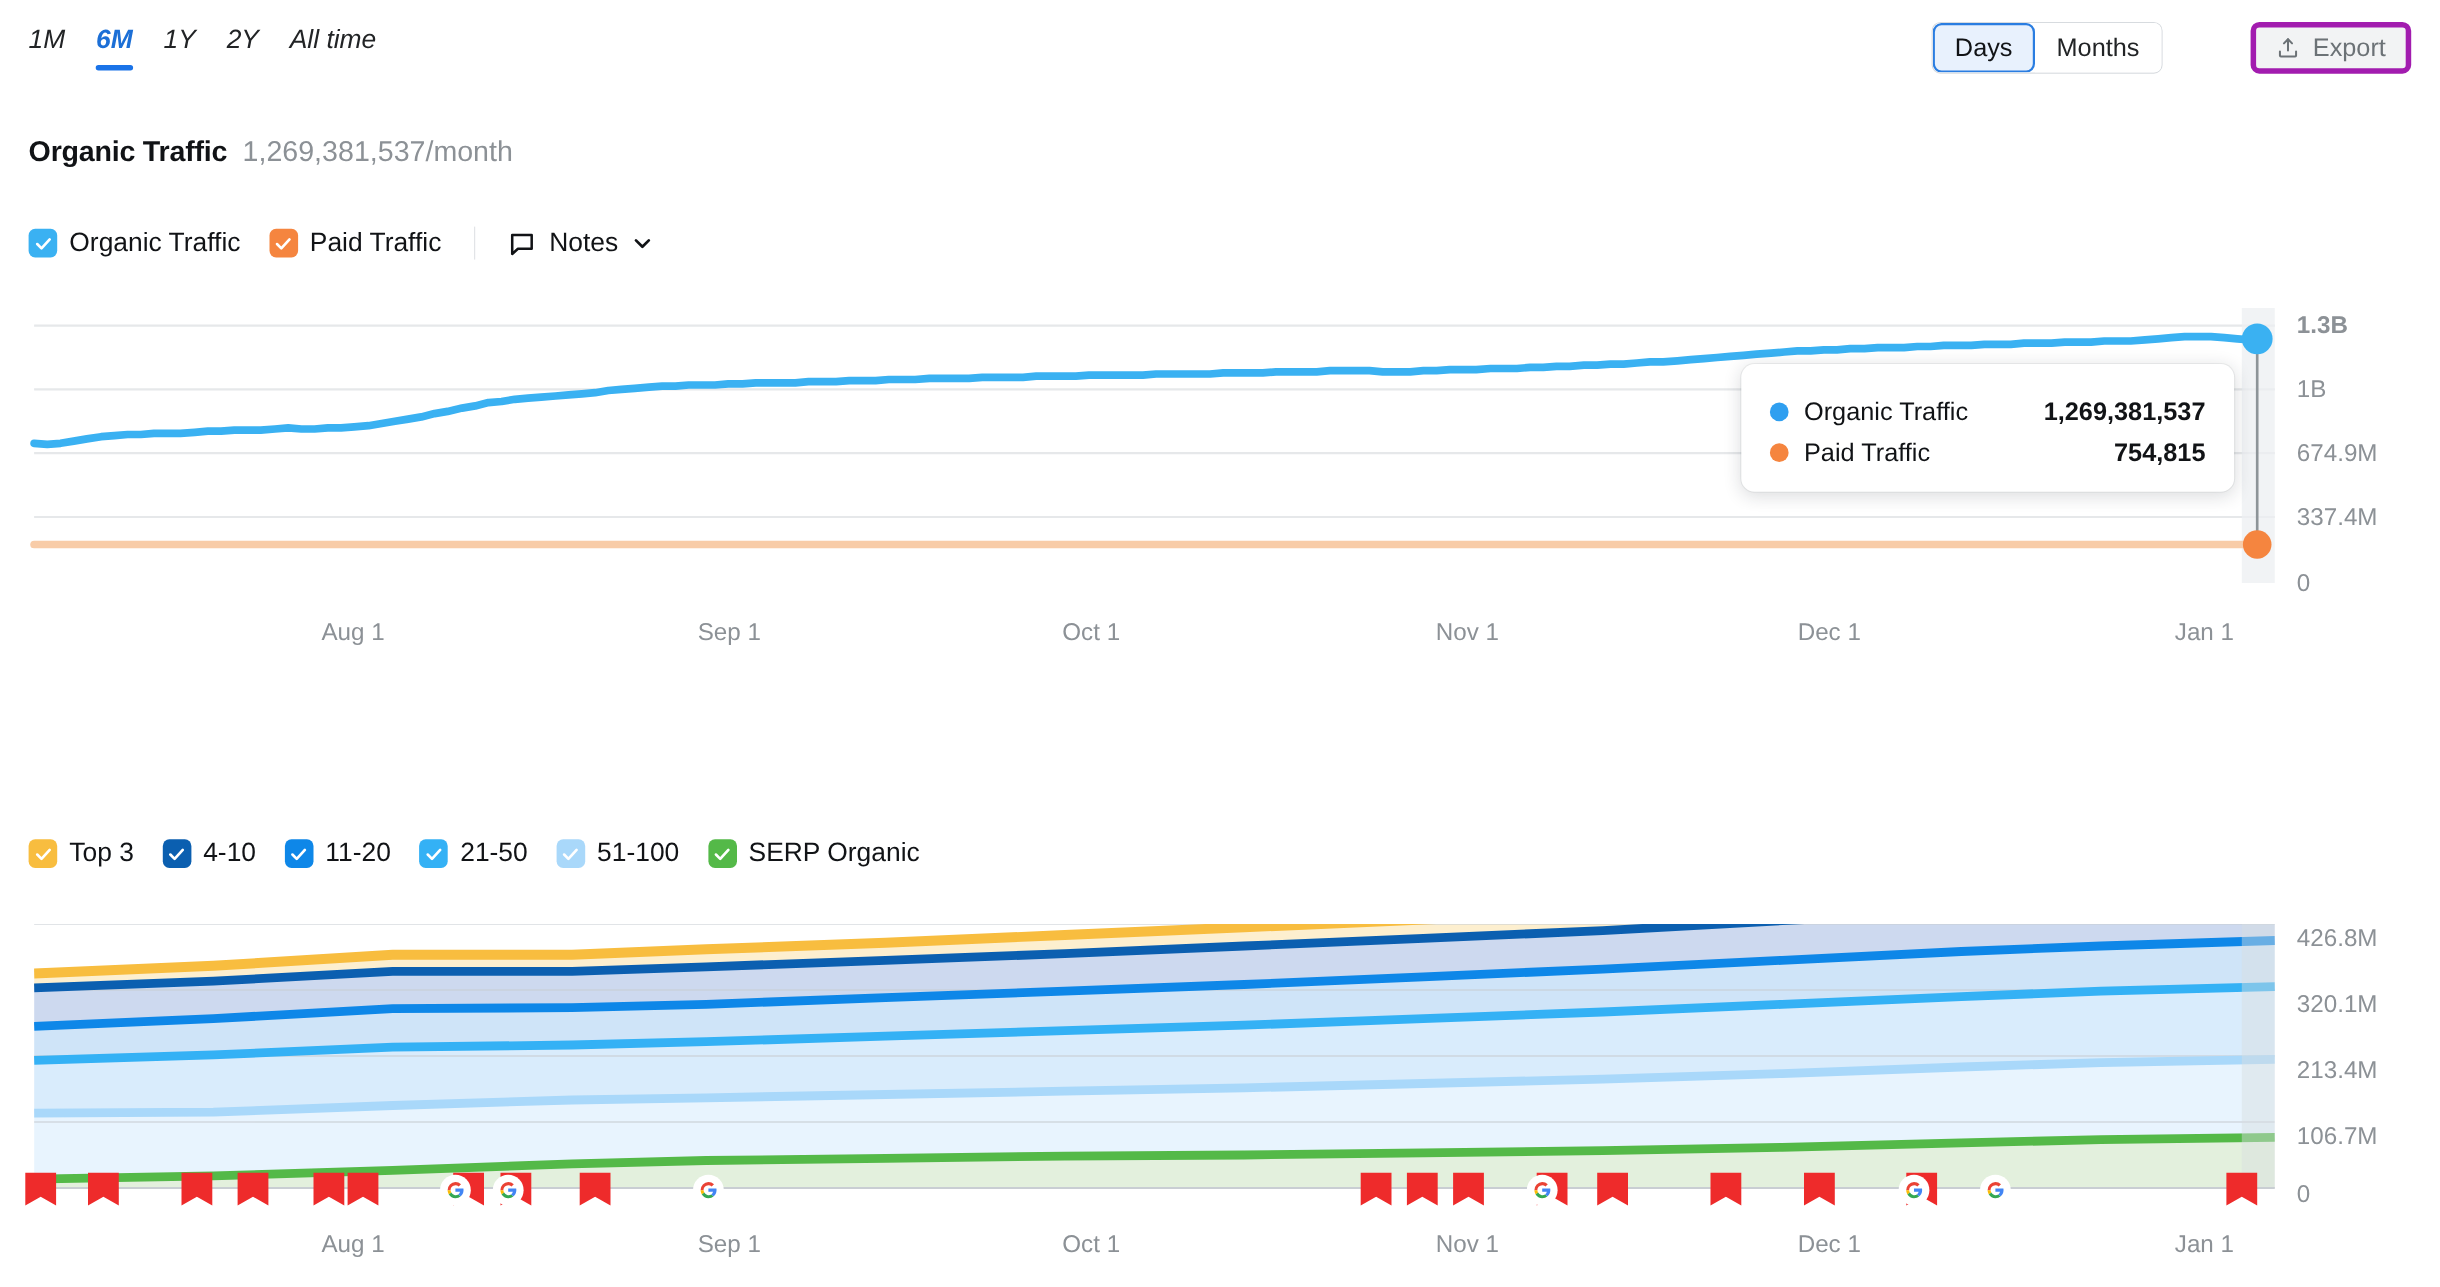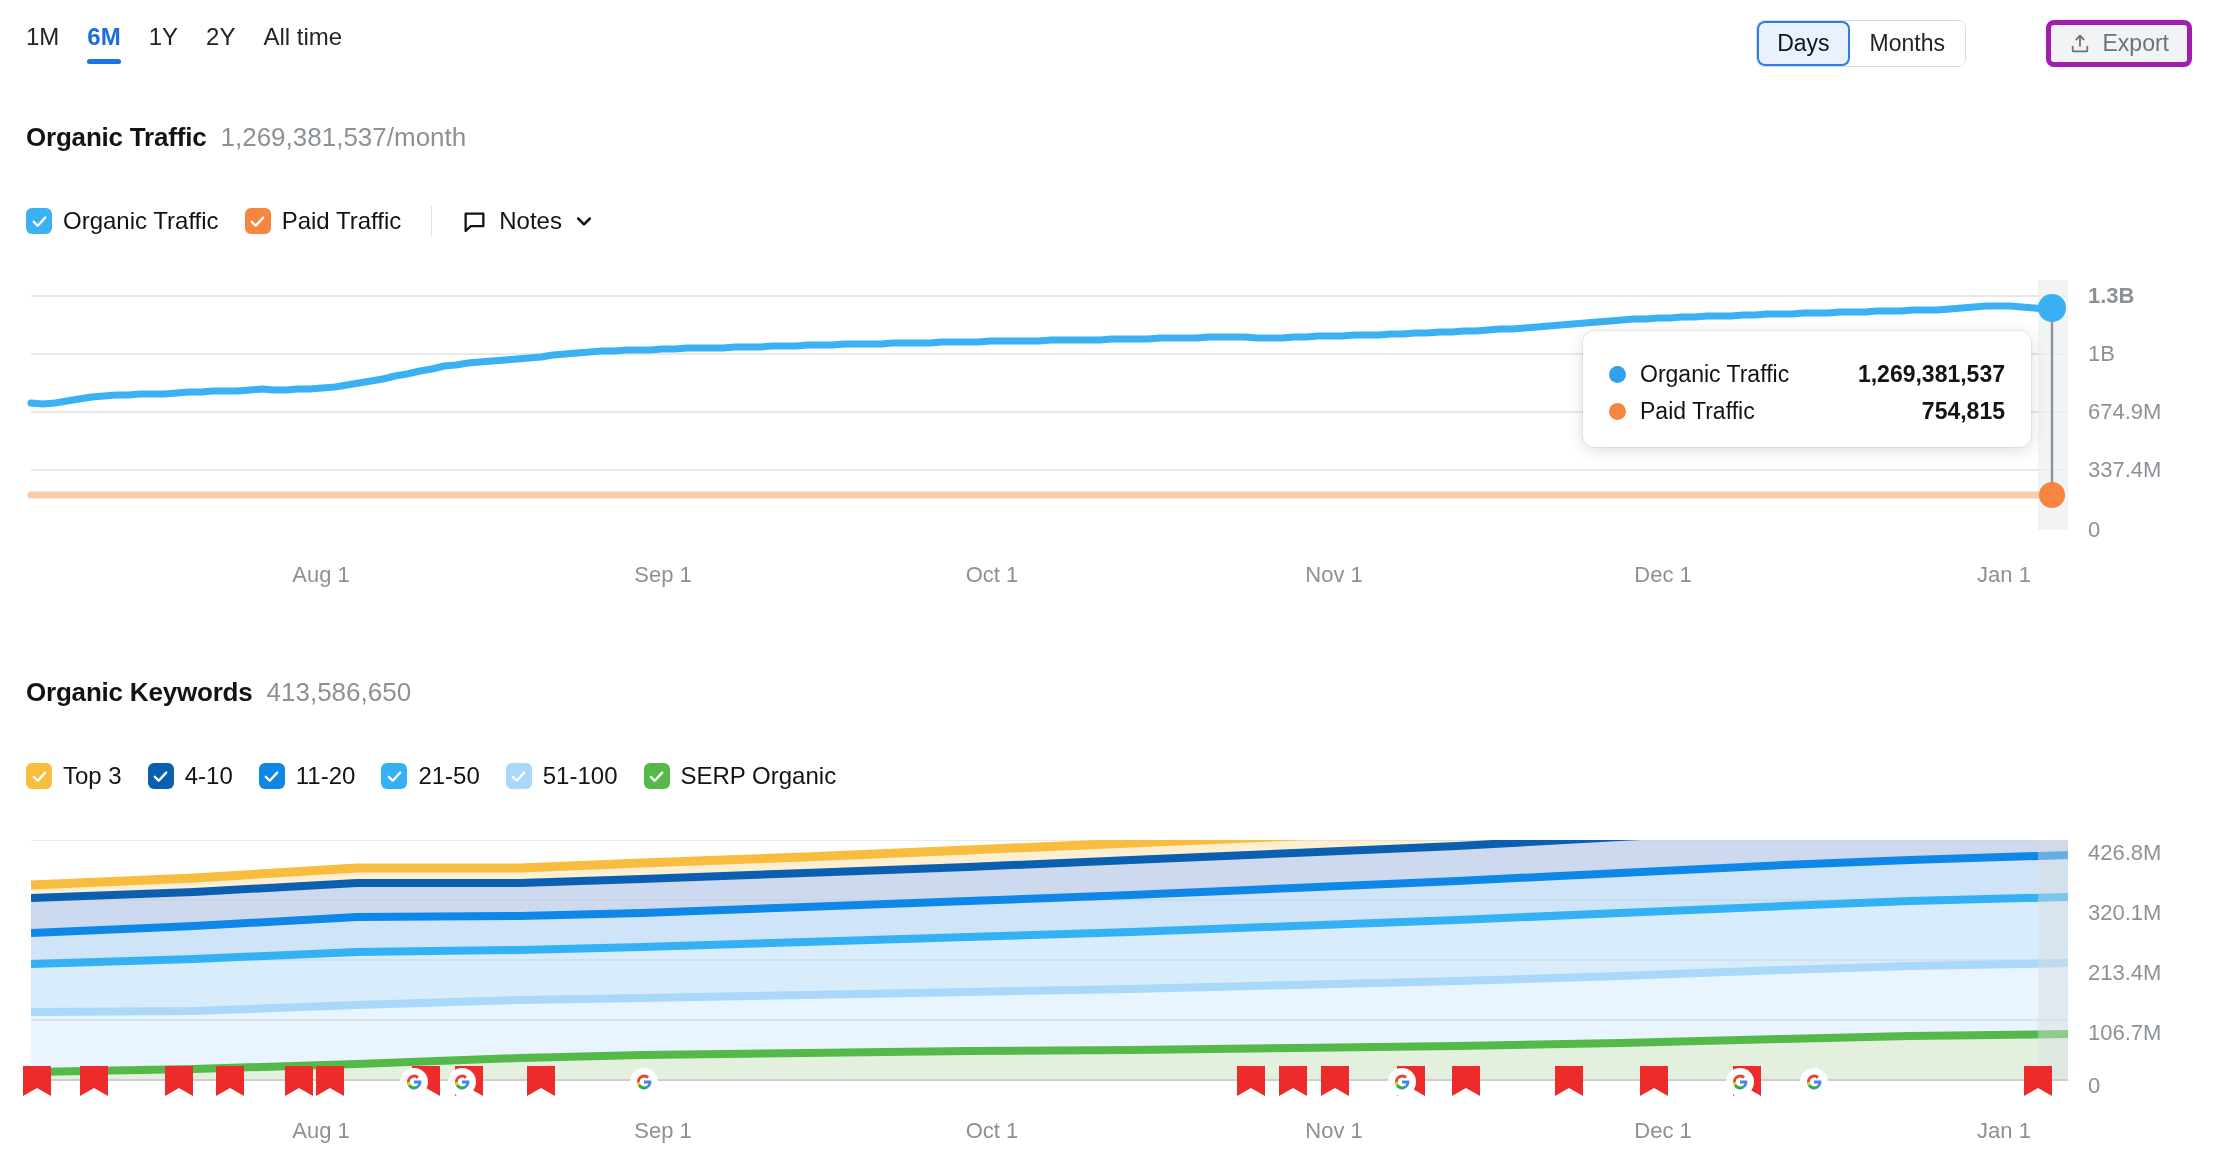--- a/index.html
+++ b/index.html
@@ -7,21 +7,21 @@
     margin: 0; padding: 0;
     width: 2218px; height: 1170px;
     background: #ffffff;
     font-family: "Liberation Sans", sans-serif;
     -webkit-font-smoothing: antialiased;
   }
   .page { position: relative; width: 2218px; height: 1170px; overflow: hidden; }
 
   
   .toolbar { position: absolute; left: 0; top: 0; width: 2218px; height: 72px; }
-  .range-tabs { position: absolute; left: 26px; top: 22px; display: flex; align-items: flex-start; gap: 28px; }
+  .range-tabs { position: absolute; left: 26px; top: 22px; display: flex; align-items: flex-start; gap: 28px; font-style: italic; }
   .range-tab {
     position: relative; font-size: 24px; color: #222426; line-height: 30px;
     cursor: pointer; padding-bottom: 12px; white-space: nowrap;
   }
   .range-tab.active { color: #1c6fd6; font-weight: 700; }
   .range-tab.active::after {
     content: ""; position: absolute; left: 0; right: 0; bottom: 0;
     height: 5px; background: #1a73e8; border-radius: 3px;
   }
 
@@ -198,24 +198,20 @@
       <span class="tt-name">Organic Traffic</span>
       <span class="tt-val">1,269,381,537</span>
     </div>
     <div class="tt-row">
       <span class="tt-dot" style="background:#f5853f;"></span>
       <span class="tt-name">Paid Traffic</span>
       <span class="tt-val">754,815</span>
     </div>
   </div>
 
-  <div class="sec-title" style="left:26px; top:677px;">
-    <span class="t">Organic Keywords</span>
-    <span class="v">413,586,650</span>
-  </div>
 
   <div class="legend" style="left:26px; top:762px;">
     <div class="legend-item">
       <span class="cbox" style="background:#f8bd3f;">
         <svg viewBox="0 0 24 24" fill="none" stroke="#fff" stroke-width="3.4" stroke-linecap="round" stroke-linejoin="round">
             <path d="M4 12.5l5.5 5.5L20 6.5"></path>
           </svg>
       </span>
       <span class="legend-lb">Top 3</span>
     </div>

